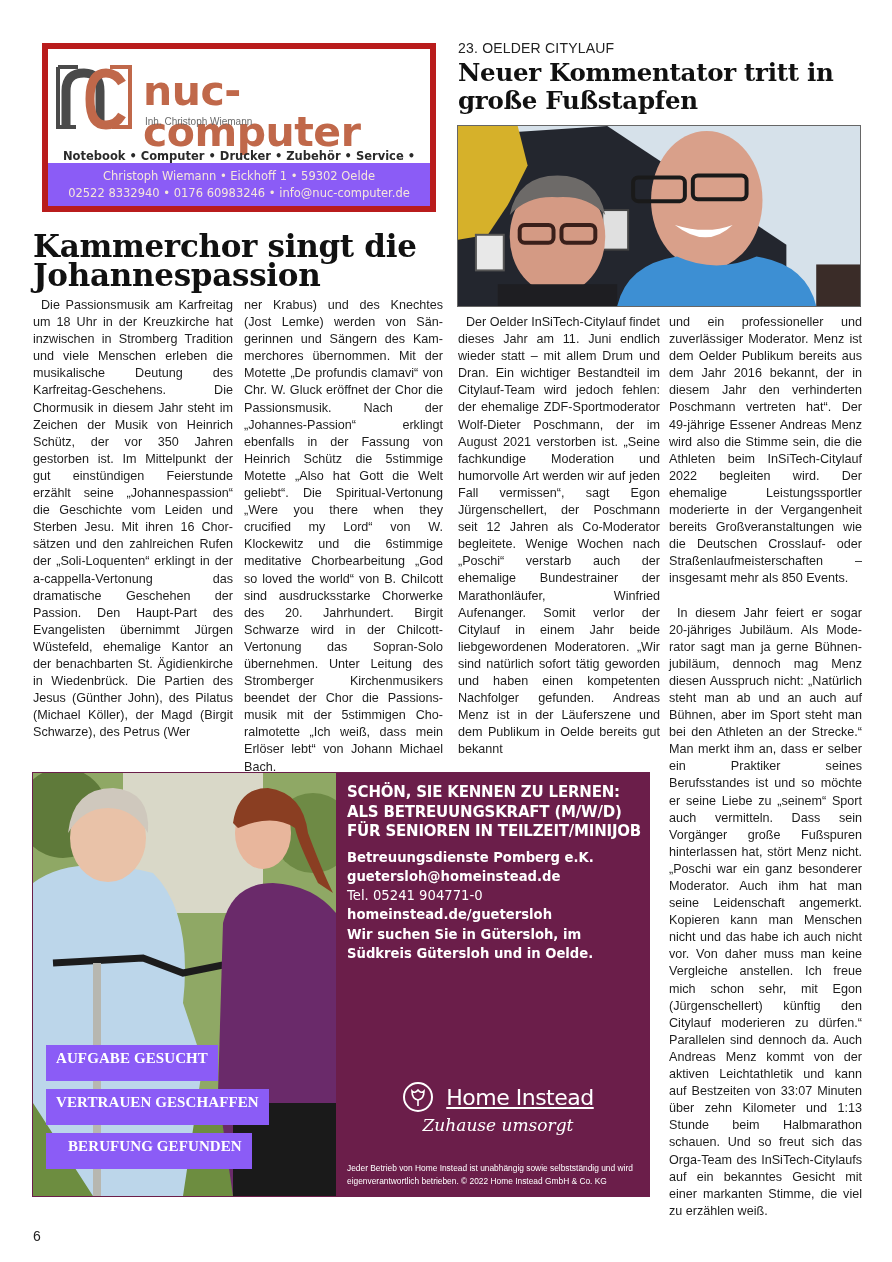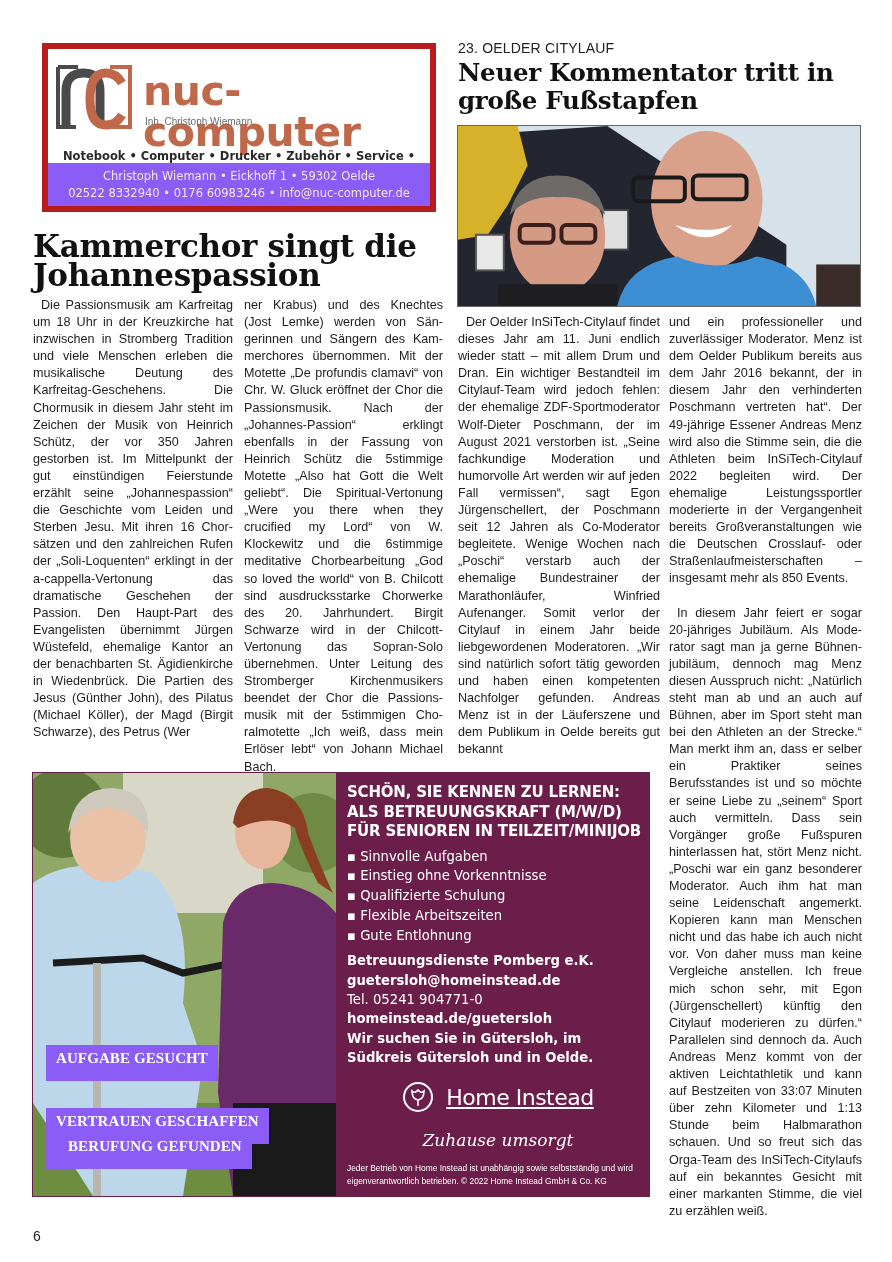--- a/index.html
+++ b/index.html
@@ -33,33 +33,33 @@
     
     .photo { position: absolute; left: 457px; top: 125px; width: 404px; height: 182px; border: 1px solid #666; overflow: hidden; background: linear-gradient(180deg, #cfdbe6 0%, #e4ebf0 55%, #b9c3cb 100%); }
     .photo svg { width: 100%; height: 100%; display: block; }
 
     
     .hi-ad { position: absolute; left: 32px; top: 772px; width: 618px; height: 425px; border: 1px solid #6b1e4a; background: #6b1e4a; overflow: hidden; }
     .hi-photo { position: absolute; left: 0; top: 0; width: 303px; height: 423px; overflow: hidden; }
     .hi-photo svg { width: 100%; height: 100%; display: block; }
     .hi-tag { position: absolute; left: 13px; height: 36px; background: #8b5cf6; color: #fff; font-family: Liberation Serif, serif; font-weight: bold; font-size: 15px; line-height: 27px; padding: 0 10px; letter-spacing: 0.1px; white-space: nowrap; }
     .hi-tag.t1 { top: 272px; }
-    .hi-tag.t2 { top: 316px; margin-top: 19px; }
+    .hi-tag.t2 { top: 316px; }
     .hi-tag.t3 { top: 360px; padding-left: 22px; }
     .hi-text { position: absolute; left: 314px; top: 10px; width: 300px; color: #fff; font-family: "DejaVu Sans", sans-serif; }
     .hi-headline { font-weight: bold; font-size: 15px; line-height: 19.5px; letter-spacing: -0.2px; }
     .hi-list { list-style: none; margin-top: 5px; font-size: 13.2px; line-height: 19.8px; }
     .hi-list li::before { content: "\25AA\00A0"; }
     .hi-contact { margin-top: 6px; font-size: 13.2px; line-height: 19.3px; }
     .hi-contact .b { font-weight: bold; }
     .hi-logo { position: absolute; left: 340px; top: 308px; width: 250px; color: #fff; }
     .hi-logo-row { display: flex; align-items: center; justify-content: center; }
     .hi-logo-icon { width: 32px; height: 32px; }
     .hi-logo-name { font-family: "DejaVu Sans", sans-serif; font-size: 22px; margin-left: 12px; letter-spacing: -0.5px; text-decoration: underline; }
-    .hi-slogan { text-align: center; font-family: "DejaVu Serif", serif; font-style: italic; font-size: 17px; margin-top: 17px; }
+    .hi-slogan { text-align: center; font-family: "DejaVu Serif", serif; font-style: italic; font-size: 17px; margin-top: 2px; }
     .hi-disclaimer { position: absolute; left: 314px; top: 373px; width: 300px; color: #fff; font-size: 8.4px; line-height: 12.5px; margin-top: 16px; }
 
     .page-num { position: absolute; left: 33px; top: 1228px; font-size: 14px; color: #222; }
   </style>
 </head>
 <body>
 
 <div class="nuc-ad">
   <svg class="nuc-logo" viewBox="0 0 80 72">
     <path d="M4 6 H24 M4 6 V66 H22" stroke="#4a4a4a" stroke-width="4" fill="none"></path>
@@ -138,27 +138,20 @@
   <div class="hi-tag t1">AUFGABE GESUCHT</div>
   <div class="hi-tag t2">VERTRAUEN GESCHAFFEN</div>
   <div class="hi-tag t3">BERUFUNG GEFUNDEN</div>
 
   <div class="hi-text">
     <div class="hi-headline">
       <div>SCHÖN, SIE KENNEN ZU LERNEN:</div>
       <div>ALS BETREUUNGSKRAFT (M/W/D)</div>
       <div>FÜR SENIOREN IN TEILZEIT/MINIJOB</div>
     </div>
-    <ul class="hi-list">
-      <li>Sinnvolle Aufgaben</li>
-      <li>Einstieg ohne Vorkenntnisse</li>
-      <li>Qualifizierte Schulung</li>
-      <li>Flexible Arbeitszeiten</li>
-      <li>Gute Entlohnung</li>
-    </ul>
     <div class="hi-contact">
       <div class="b">Betreuungsdienste Pomberg e.K.</div>
       <div class="b">guetersloh@homeinstead.de</div>
       <div>Tel. 05241 904771-0</div>
       <div class="b">homeinstead.de/guetersloh</div>
       <div class="b">Wir suchen Sie in Gütersloh, im Südkreis Gütersloh und in Oelde.</div>
     </div>
   </div>
 
   <div class="hi-logo">

